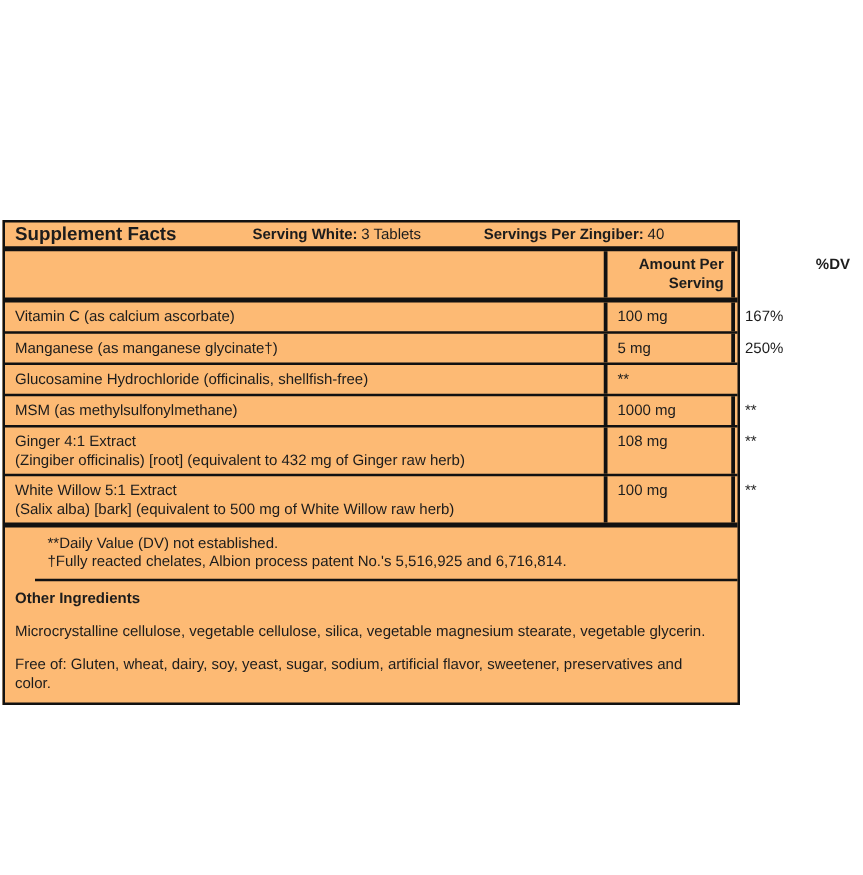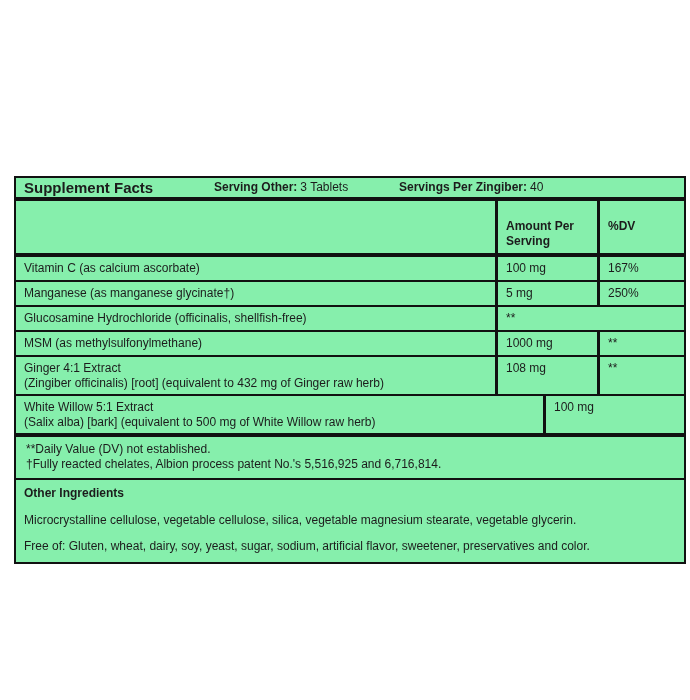--- a/index.html
+++ b/index.html
@@ -5,24 +5,24 @@
   * { margin: 0; padding: 0; box-sizing: border-box; }
   html, body { background: #ffffff; }
   body {
     width: 690px; height: 700px;
     position: relative;
     font-family: "Liberation Sans", sans-serif;
     color: #1c1c1c;
   }
   .label-box {
     position: absolute;
-    left: 14px; top: 176px;
-    width: 672px;
+    left: 2px; top: 176px;
+    width: 590px;
     border: 2px solid #111111;
-    background: #86efac;
+    background: #fdba74;
     font-size: 12px;
     line-height: 15px;
   }
   
   .sf-title-row {
     display: flex;
     align-items: center;
     height: 23px;
     padding: 0 8px;
     border-bottom: 4px solid #111111;
@@ -38,44 +38,45 @@
   .sf-grid .cell {
     padding: 4px 6px 4px 8px;
   }
   .sf-grid .cell.col2, .sf-grid .cell.col3 {
     border-left: 3px solid #111111;
   }
   .sf-colhead {
     border-bottom: 4px solid #111111;
     font-weight: bold;
   }
-  .sf-colhead .cell { min-height: 33px; padding-top: 18px; }
+  .sf-colhead .cell { min-height: 33px; padding-top: 3px; text-align: right; }
   .sf-row { border-bottom: 2px solid #111111; }
   .sf-row .cell { min-height: 23px; }
-  .sf-row.last { border-bottom: 4px solid #111111; gap: 48px; }
+  .sf-row.last { border-bottom: 4px solid #111111; }
   .name2 { line-height: 14px; }
   
   .sf-footnotes {
     padding: 5px 8px 6px 10px;
     border-bottom: 2px solid #111111;
+    margin-left: 24px;
   }
   
   .sf-other { padding: 6px 25px 8px 8px; }
   .other-title { font-weight: bold; margin-bottom: 12px; }
   .other-text { margin-bottom: 11px; }
 </style>
 </head>
 <body>
 
 <div class="label-box">
 
   <div class="sf-title-row">
     <div class="sf-title">Supplement Facts</div>
     <div class="sf-serving">
-      <span class="bold">Serving Other:</span><span>3 Tablets</span>
+      <span class="bold">Serving White:</span><span>3 Tablets</span>
     </div>
     <div class="sf-container">
       <span class="bold">Servings Per Zingiber:</span><span>40</span>
     </div>
   </div>
 
   <div class="sf-grid sf-colhead">
     <div class="cell col1"></div>
     <div class="cell col2">Amount Per Serving</div>
     <div class="cell col3">%DV</div>

